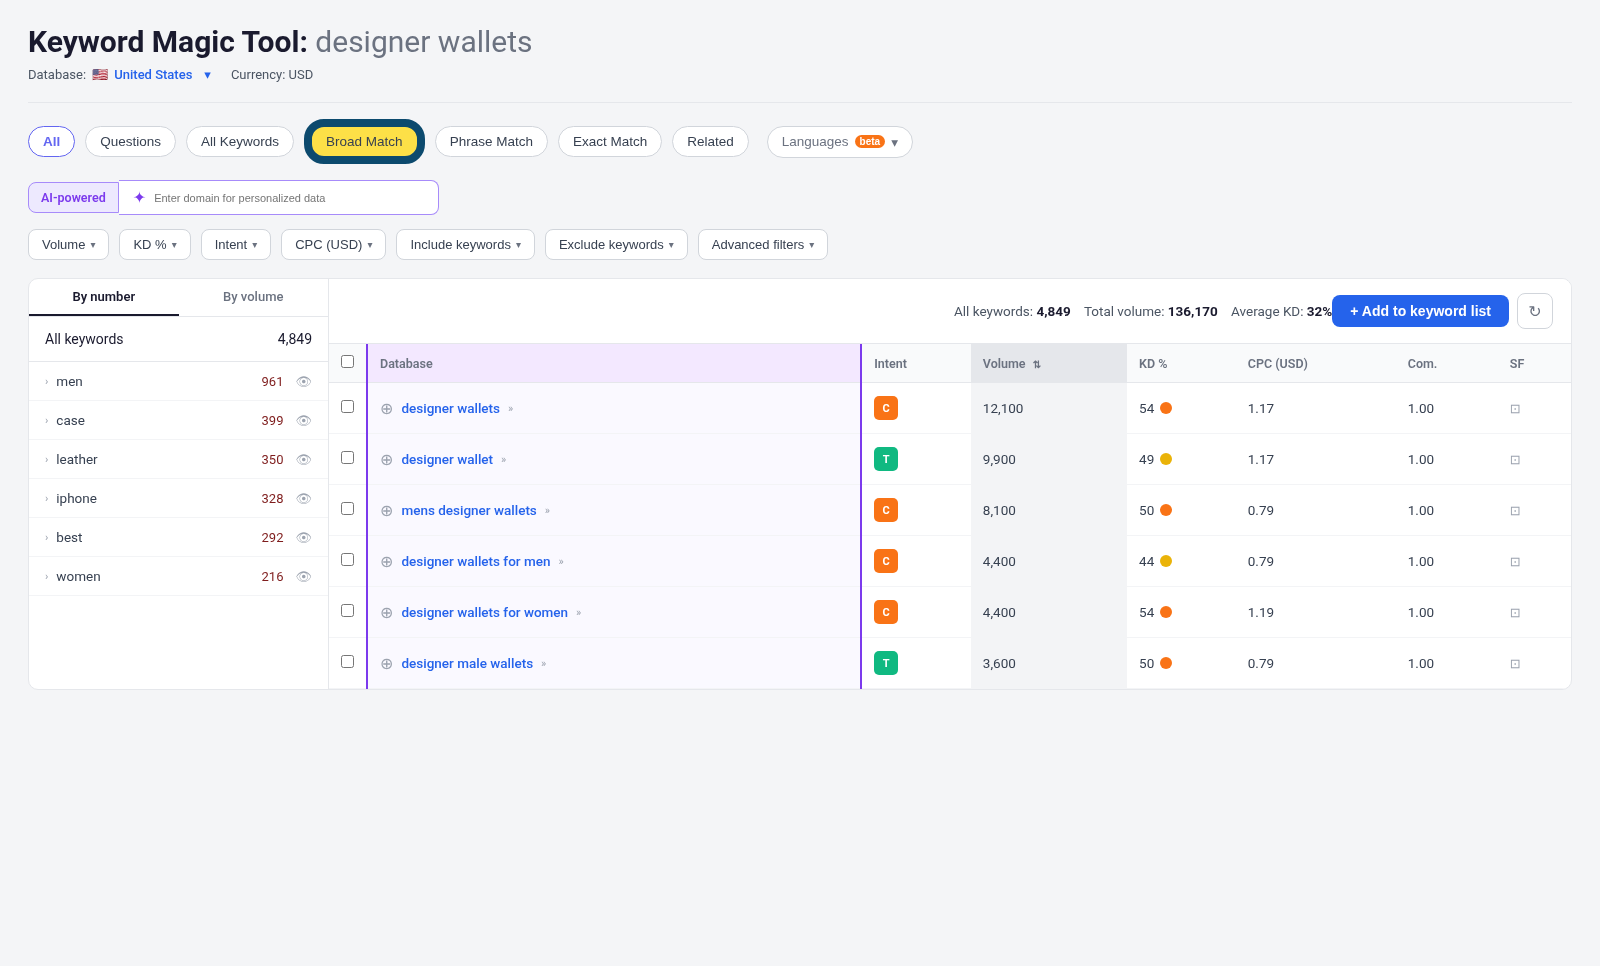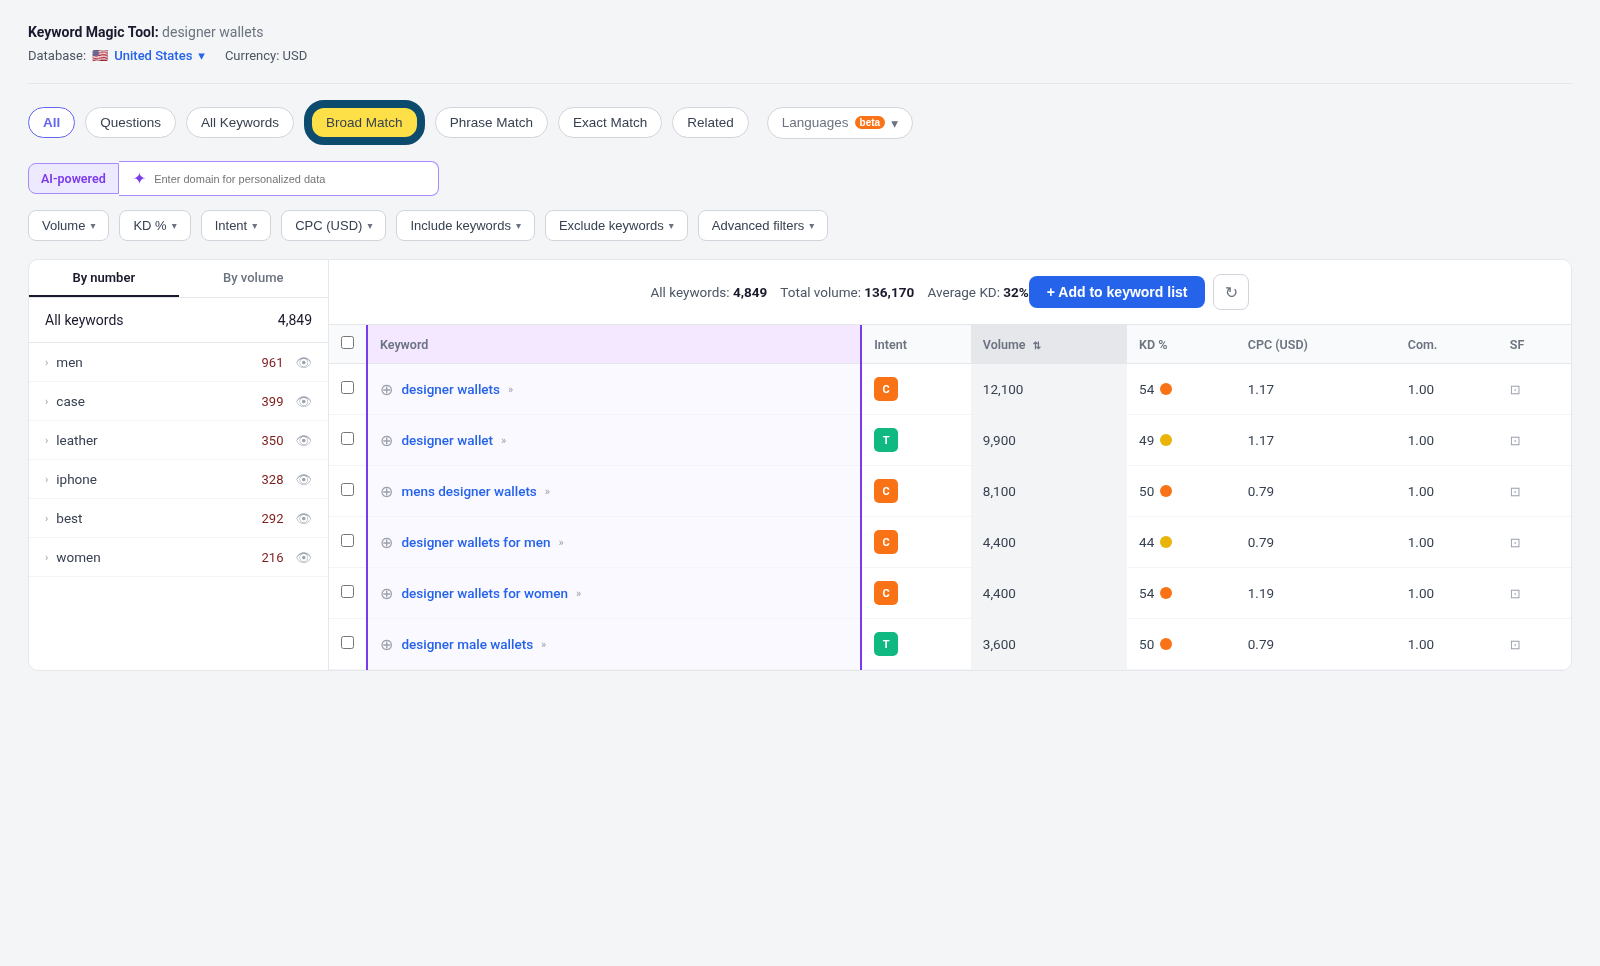--- a/index.html
+++ b/index.html
@@ -11,21 +11,21 @@
     }
     .page-wrapper {
       background: #f4f5f7;
       min-height: 966px;
       padding: 24px 28px;
     }
     .header-section {
       margin-bottom: 20px;
     }
     .page-title {
-      font-size: 14px;
+      font-size: 30px;
       font-weight: 700;
       color: #1a1a2e;
       margin-bottom: 8px;
     }
     .page-title span.subtitle {
       color: #6b7280;
       font-weight: 400;
     }
     .meta-row {
       display: flex;
@@ -38,21 +38,21 @@
       display: flex;
       align-items: center;
       gap: 6px;
     }
     .meta-row .db-link {
       color: #2563eb;
       text-decoration: none;
       font-weight: 500;
       display: flex;
       align-items: flex-end;
-      gap: 6px;
+      gap: 12px;
     }
     .divider {
       height: 1px;
       background: #e5e7eb;
       margin: 16px 0;
     }
     .tabs-row {
       display: flex;
       align-items: center;
       gap: 10px;
@@ -217,21 +217,21 @@
     .sidebar-item .count { font-size: 13px; color: #7f1d1d; }
     .sidebar-item .eye-icon { color: #9ca3af; font-size: 13px; margin-left: 6px; cursor: pointer; }
     .sidebar-item .right { display: flex; align-items: center; gap: 6px; }
     .table-section {
       flex: 1;
       overflow: hidden;
     }
     .table-toolbar {
       display: flex;
       align-items: center;
-      justify-content: center;
+      justify-content: flex-end;
       padding: 14px 18px;
       border-bottom: 1px solid #e5e7eb;
       background: white;
     }
     .toolbar-stats {
       font-size: 13.5px;
       color: #4b5563;
     }
     .toolbar-stats strong { color: #1a1a2e; }
     .add-keyword-btn {
@@ -530,21 +530,21 @@
         </div>
       </div>
 
       <table class="data-table">
         <thead>
           <tr>
             <th class="checkbox-cell">
               <input type="checkbox" style="">
             </th>
             <th class="keyword-col highlighted-col-header">
-              Keyword
+              Database
             </th>
             <th>Intent</th>
             <th class="volume-col" style="cursor:pointer;">
               Volume <span class="sort-icon">⇅</span>
             </th>
             <th>KD %</th>
             <th>CPC (USD)</th>
             <th>Com.</th>
             <th>SF</th>
           </tr>

